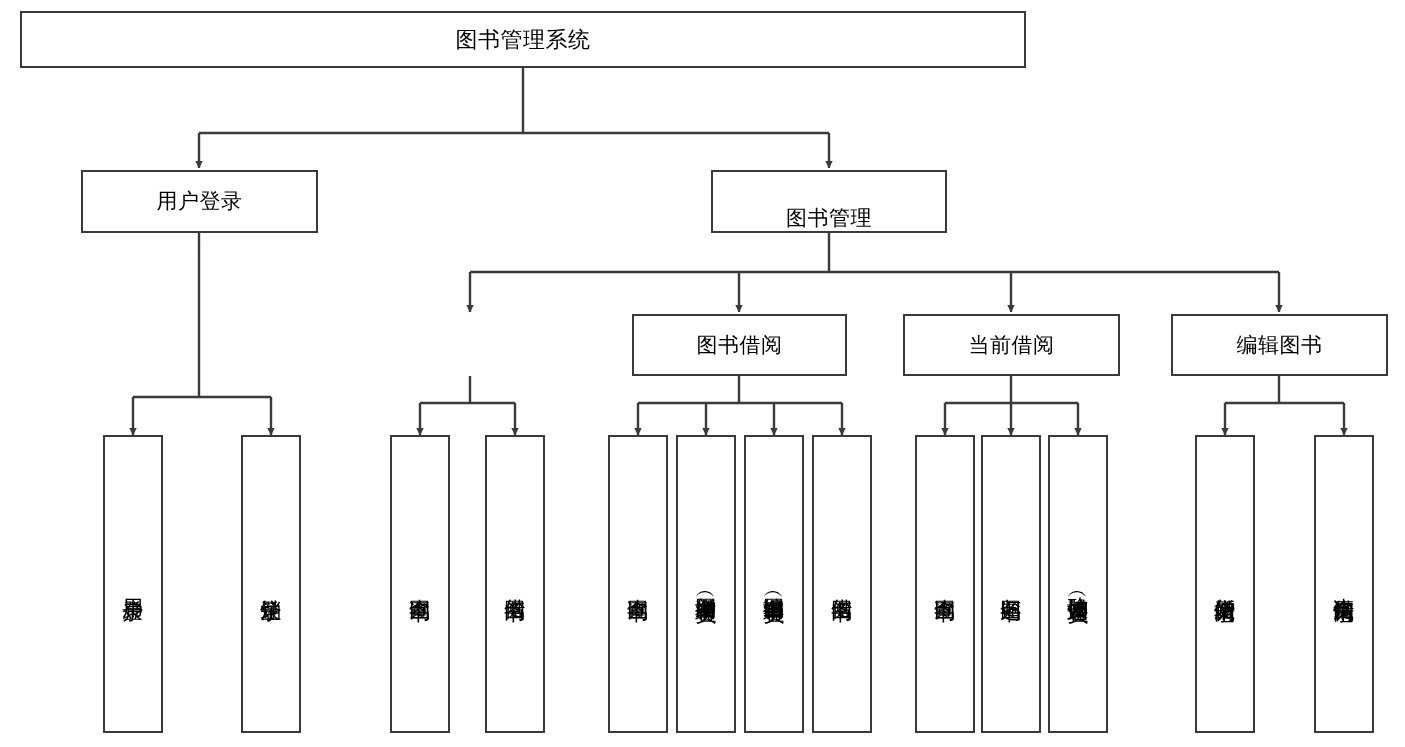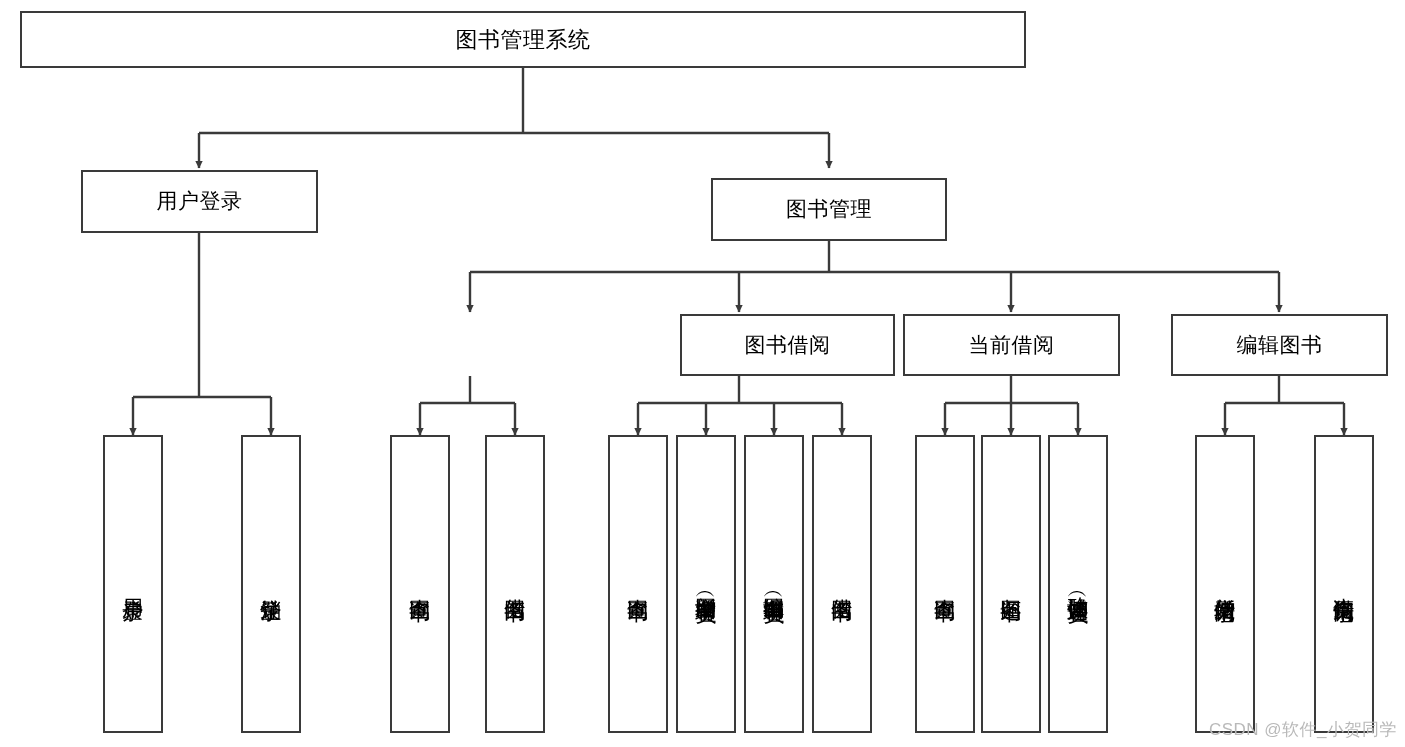--- a/index.html
+++ b/index.html
@@ -128,25 +128,25 @@
     </g>
   </svg>
 
   <div class="node root" style="left:20px; top:11px; width:1006px; height:57px;">
     <span class="label">图书管理系统</span>
   </div>
 
   <div class="node level2" style="left:81px; top:170px; width:237px; height:63px;">
     <span class="label">用户登录</span>
   </div>
-  <div class="node level2" style="left:711px; top:178px; width:236px; height:63px;">
+  <div class="node level2" style="left:711px; top:170px; width:236px; height:63px;align-items:flex-end;">
     <span class="label">图书管理</span>
   </div>
 
-  <div class="node level3" style="left:632px; top:314px; width:215px; height:62px;margin-left:48px;">
+  <div class="node level3" style="left:632px; top:314px; width:215px; height:62px;">
     <span class="label">图书借阅</span>
   </div>
   <div class="node level3" style="left:903px; top:314px; width:217px; height:62px;">
     <span class="label">当前借阅</span>
   </div>
   <div class="node level3" style="left:1171px; top:314px; width:217px; height:62px;">
     <span class="label">编辑图书</span>
   </div>
 
   <div class="node vertical" style="left:103px; top:435px; width:60px; height:298px;">
@@ -186,14 +186,13 @@
     <span class="label">确认归还（管理员）</span>
   </div>
 
   <div class="node vertical" style="left:1195px; top:435px; width:60px; height:298px;">
     <span class="label">新增借阅记录</span>
   </div>
   <div class="node vertical" style="left:1314px; top:435px; width:60px; height:298px;">
     <span class="label">查询借阅记录</span>
   </div>
 
-  <div id="watermark">CSDN @软件_小贺同学</div>
 </div>
 
 </body></html>

